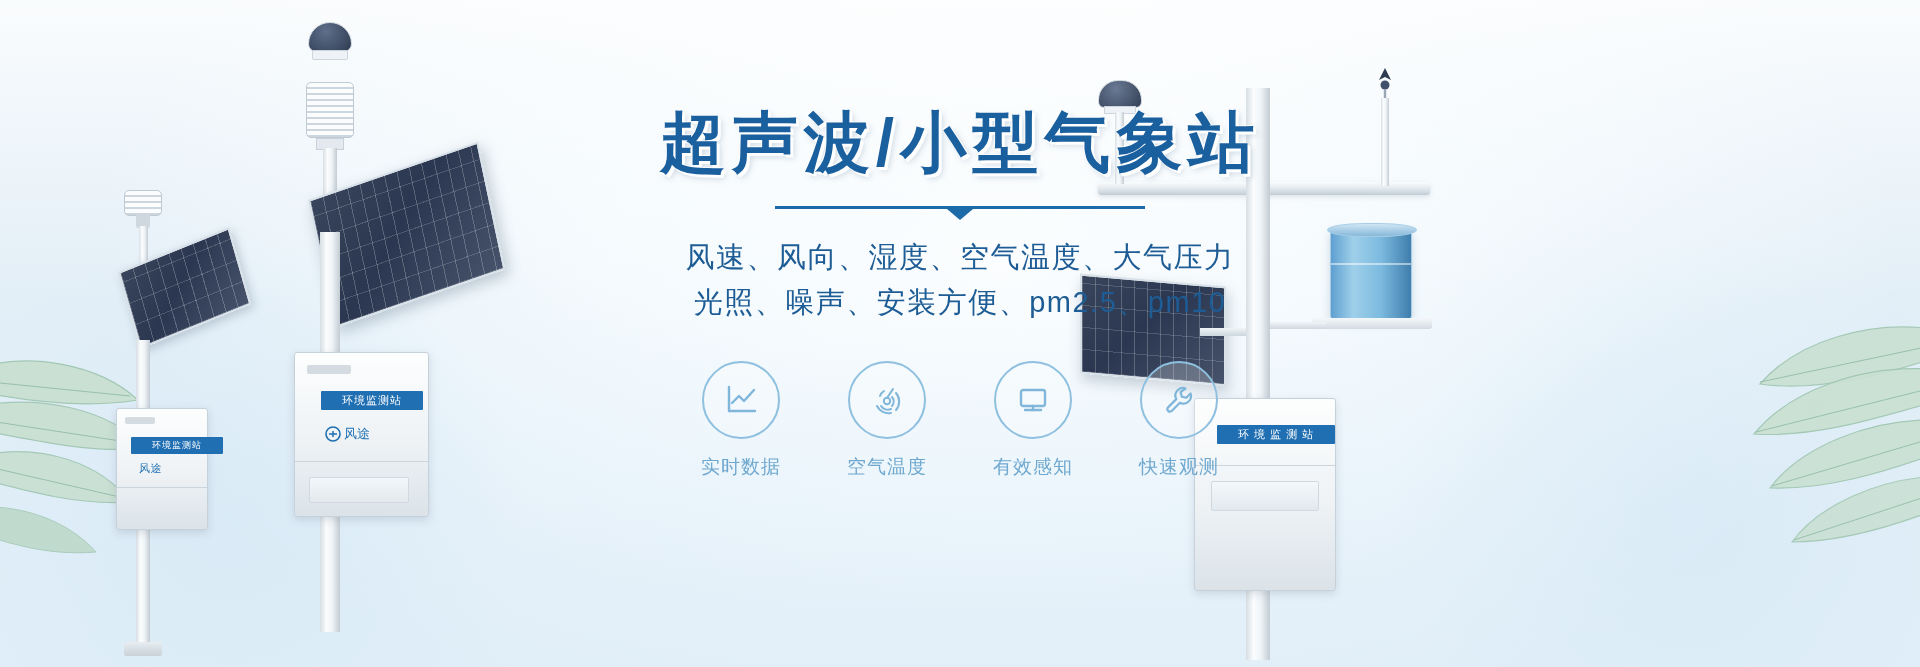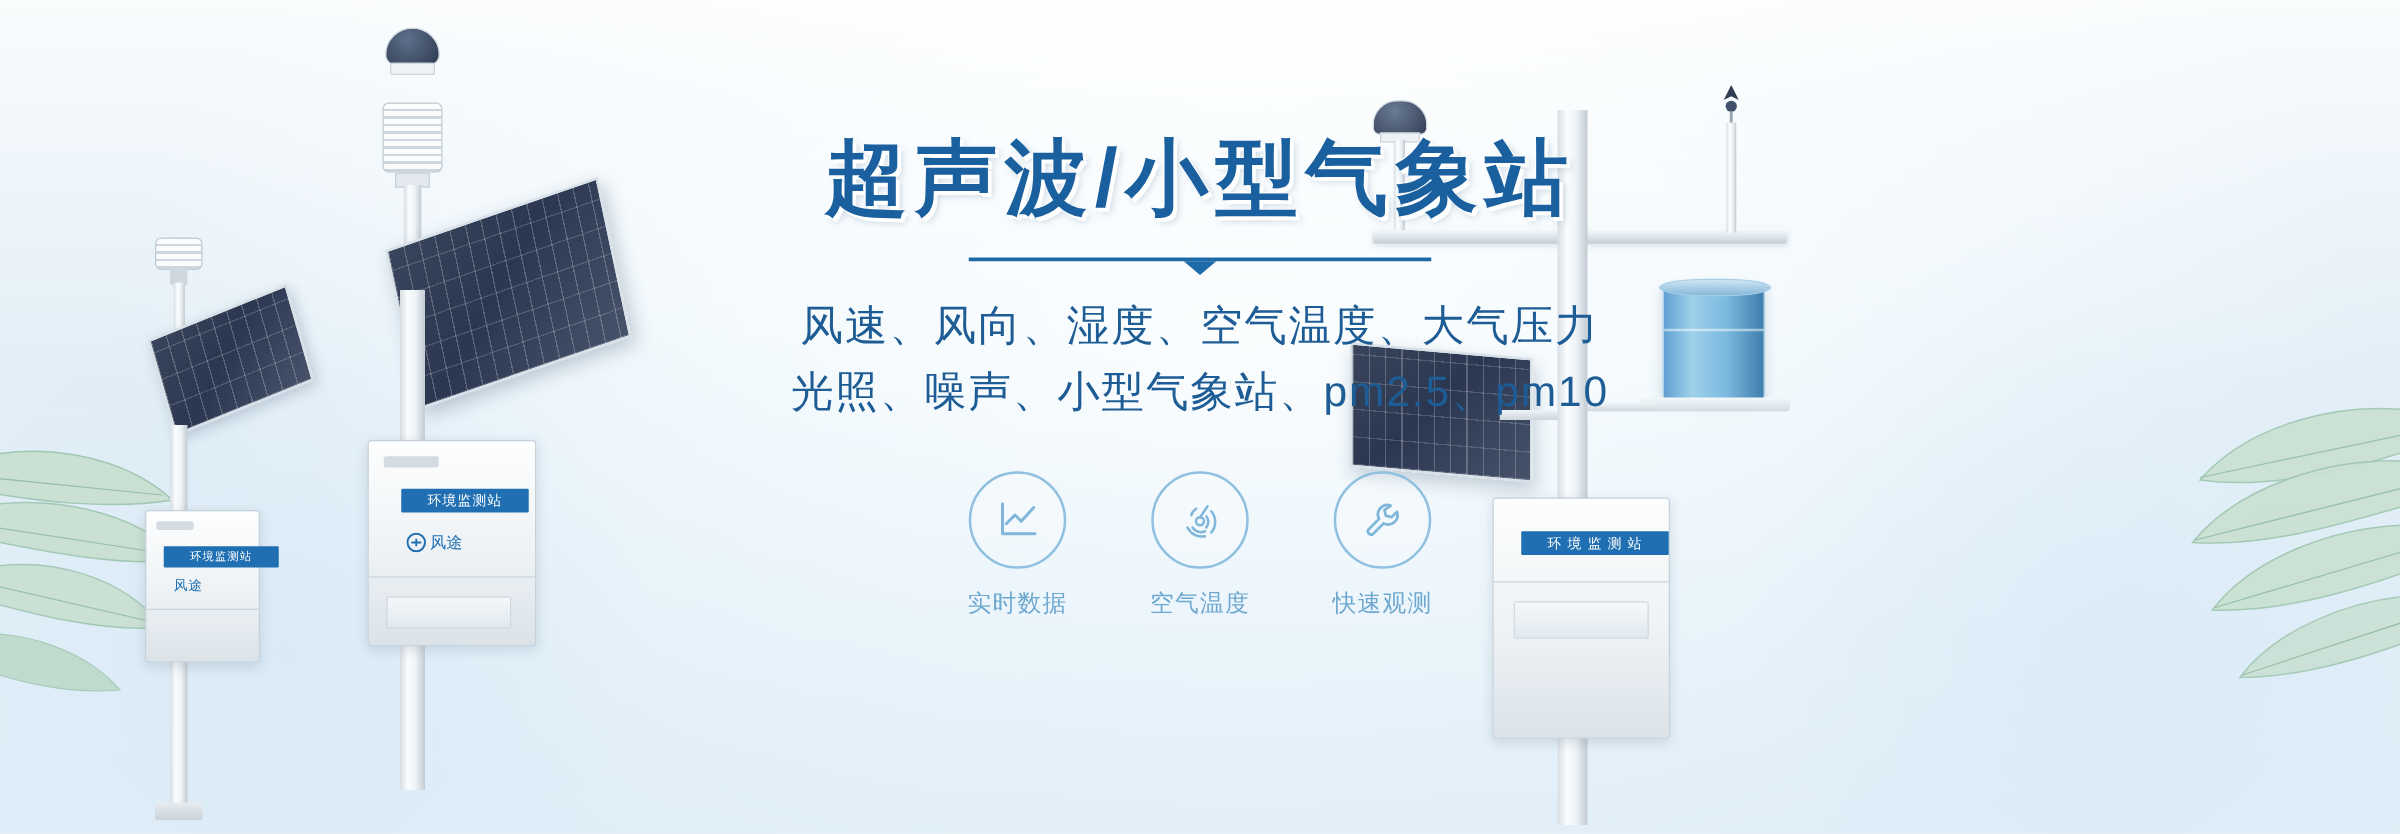--- a/index.html
+++ b/index.html
@@ -78,21 +78,21 @@
     width:0; height:0;
     border-left:13px solid transparent;
     border-right:13px solid transparent;
     border-top:11px solid #1c6aa8;
   }
   .sub-lines {
     margin-top:16px;
     text-align:center;
   }
   .sub-line {
-    font-size:34px;
+    font-size:29px;
     color:#1d5c94;
     letter-spacing:1.5px;
     line-height:1.55;
     white-space:nowrap;
   }
 
   
   .features {
     margin-top:36px;
     display:flex;
@@ -315,21 +315,21 @@
 
     <div class="headline">超声波/小型气象站</div>
 
     <div class="divider-wrap">
       <div class="divider-line"></div>
       <div class="divider-tri"></div>
     </div>
 
     <div class="sub-lines">
       <div class="sub-line">风速、风向、湿度、空气温度、大气压力</div>
-      <div class="sub-line">光照、噪声、小型气象站、pm2.5、pm10</div>
+      <div class="sub-line">光照、噪声、安装方便、pm2.5、pm10</div>
     </div>
 
     <div class="features">
 
       <div class="feature">
         <div class="feature-circle">
           <svg width="42" height="42" viewBox="0 0 42 42">
             <path d="M9 8 V32 H35" fill="none" stroke="#7fb6da" stroke-width="2.4" stroke-linecap="round" stroke-linejoin="round"></path>
             <path d="M12 24 L19 17 L24 22 L34 11" fill="none" stroke="#7fb6da" stroke-width="2.4" stroke-linecap="round" stroke-linejoin="round"></path>
           </svg>
@@ -347,20 +347,30 @@
               <path d="M15 27 A8 8 0 0 0 25 30"></path>
               <path d="M11 27 A13 13 0 0 0 25 34"></path>
               <path d="M21 19 L27 10"></path>
               <path d="M14 17 A9 9 0 0 1 18 12"></path>
             </g>
           </svg>
         </div>
         <div class="feature-label">空气温度</div>
       </div>
 
+      <div class="feature">
+        <div class="feature-circle">
+          <svg width="42" height="42" viewBox="0 0 42 42">
+            <rect x="9" y="11" width="24" height="16" rx="2.2" fill="none" stroke="#7fb6da" stroke-width="2.4"></rect>
+            <path d="M21 27 V31" stroke="#7fb6da" stroke-width="2.4" stroke-linecap="round"></path>
+            <path d="M13 31 H29" stroke="#7fb6da" stroke-width="2.4" stroke-linecap="round"></path>
+          </svg>
+        </div>
+        <div class="feature-label">有效感知</div>
+      </div>
 
       <div class="feature">
         <div class="feature-circle">
           <svg width="42" height="42" viewBox="0 0 42 42">
             <path d="M27.5 9.5 a7.5 7.5 0 0 0 -9.2 10.6 L9.8 28.6 a2.6 2.6 0 0 0 3.6 3.6 l8.5 -8.5 a7.5 7.5 0 0 0 10.6 -9.2 l-4.2 4.2 l-4.6 -1.1 l-1.1 -4.6 z" fill="none" stroke="#7fb6da" stroke-width="2.2" stroke-linejoin="round"></path>
           </svg>
         </div>
         <div class="feature-label">快速观测</div>
       </div>
 

